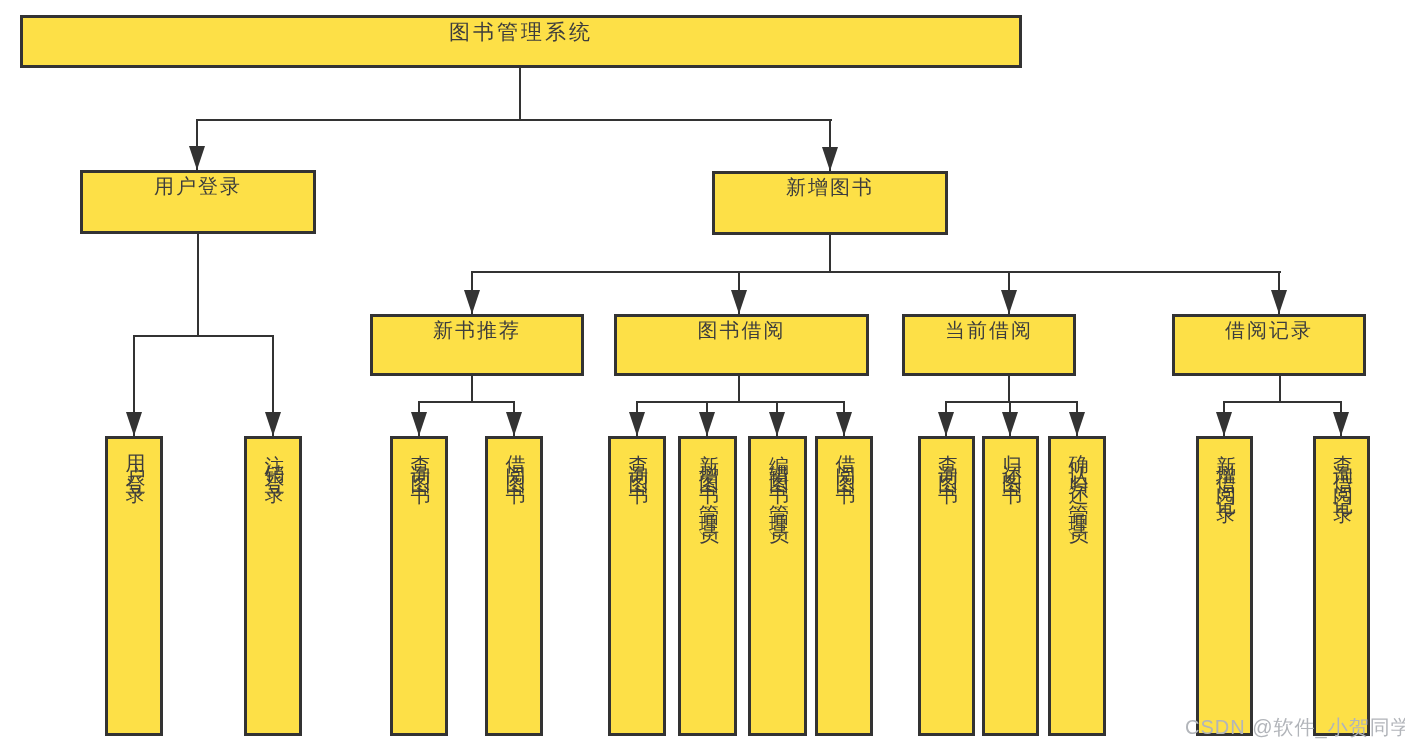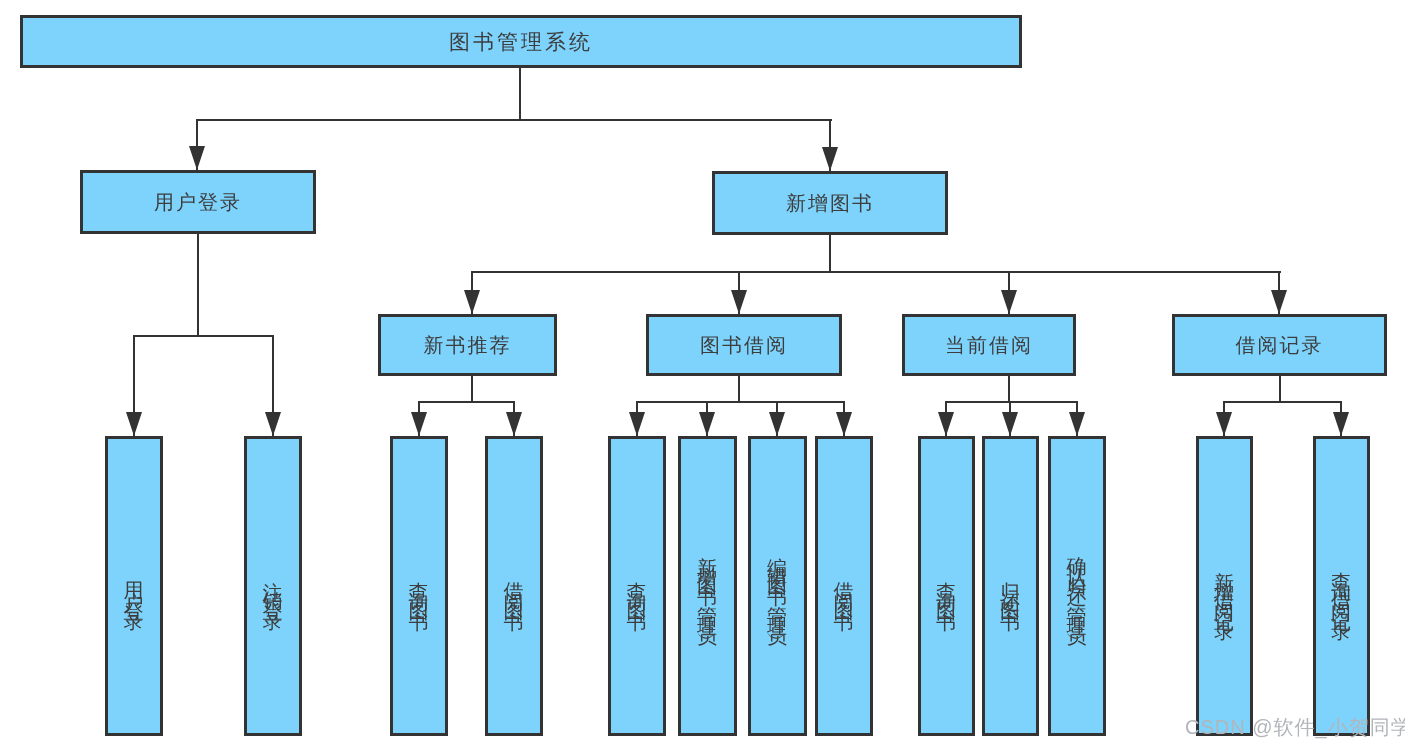--- a/index.html
+++ b/index.html
@@ -1,22 +1,22 @@
 <!DOCTYPE html>
 <html><head>
 <meta charset="utf-8">
 <style>
   html,body{margin:0;padding:0;background:#ffffff;}
   .stage{
     position:relative;width:1405px;height:747px;background:#ffffff;overflow:hidden;
     font-family:"Liberation Sans","DejaVu Sans",sans-serif;color:#3d3d3d;
   }
   .box{
-    position:absolute;box-sizing:border-box;background:#7dd3fc;
-    border:3px solid #333333;display:flex;align-items:center;justify-content:center;
+    position:absolute;box-sizing:border-box;background:#fde047;
+    border:3px solid #333333;display:flex;justify-content:center;font-family:Liberation Mono, monospace;
   }
   .hbox{font-size:20px;letter-spacing:2px;}
   .root{font-size:21px;letter-spacing:3px;}
   .vlabel{
     writing-mode:vertical-rl;text-orientation:mixed;
     font-size:20px;letter-spacing:10px;line-height:1;
   }
   .ln{position:absolute;background:#333333;}
   .ar{
     position:absolute;width:0;height:0;
@@ -62,30 +62,30 @@
   <div class="ln" style="left:471px;top:271px;width:810px;height:2px"></div>
   <div class="ln" style="left:471px;top:273px;width:2px;height:41px"></div>
   <div class="ln" style="left:738px;top:273px;width:2px;height:41px"></div>
   <div class="ln" style="left:1008px;top:273px;width:2px;height:41px"></div>
   <div class="ln" style="left:1278px;top:273px;width:2px;height:41px"></div>
   <div class="ar" style="left:464px;top:290px"></div>
   <div class="ar" style="left:731px;top:290px"></div>
   <div class="ar" style="left:1001px;top:290px"></div>
   <div class="ar" style="left:1271px;top:290px"></div>
 
-  <div class="box hbox" style="left:378px;top:314px;width:179px;height:62px">
+  <div class="box hbox" style="left:370px;top:314px;width:214px;height:62px">
     <span>新书推荐</span>
   </div>
-  <div class="box hbox" style="left:646px;top:314px;width:196px;height:62px">
+  <div class="box hbox" style="left:614px;top:314px;width:255px;height:62px">
     <span>图书借阅</span>
   </div>
   <div class="box hbox" style="left:902px;top:314px;width:174px;height:62px">
     <span>当前借阅</span>
   </div>
-  <div class="box hbox" style="left:1172px;top:314px;width:215px;height:62px">
+  <div class="box hbox" style="left:1172px;top:314px;width:194px;height:62px">
     <span>借阅记录</span>
   </div>
 
   <div class="ln" style="left:471px;top:376px;width:2px;height:27px"></div>
   <div class="ln" style="left:418px;top:401px;width:97px;height:2px"></div>
   <div class="ln" style="left:418px;top:403px;width:2px;height:33px"></div>
   <div class="ln" style="left:513px;top:403px;width:2px;height:33px"></div>
   <div class="ar" style="left:411px;top:412px"></div>
   <div class="ar" style="left:506px;top:412px"></div>
 

